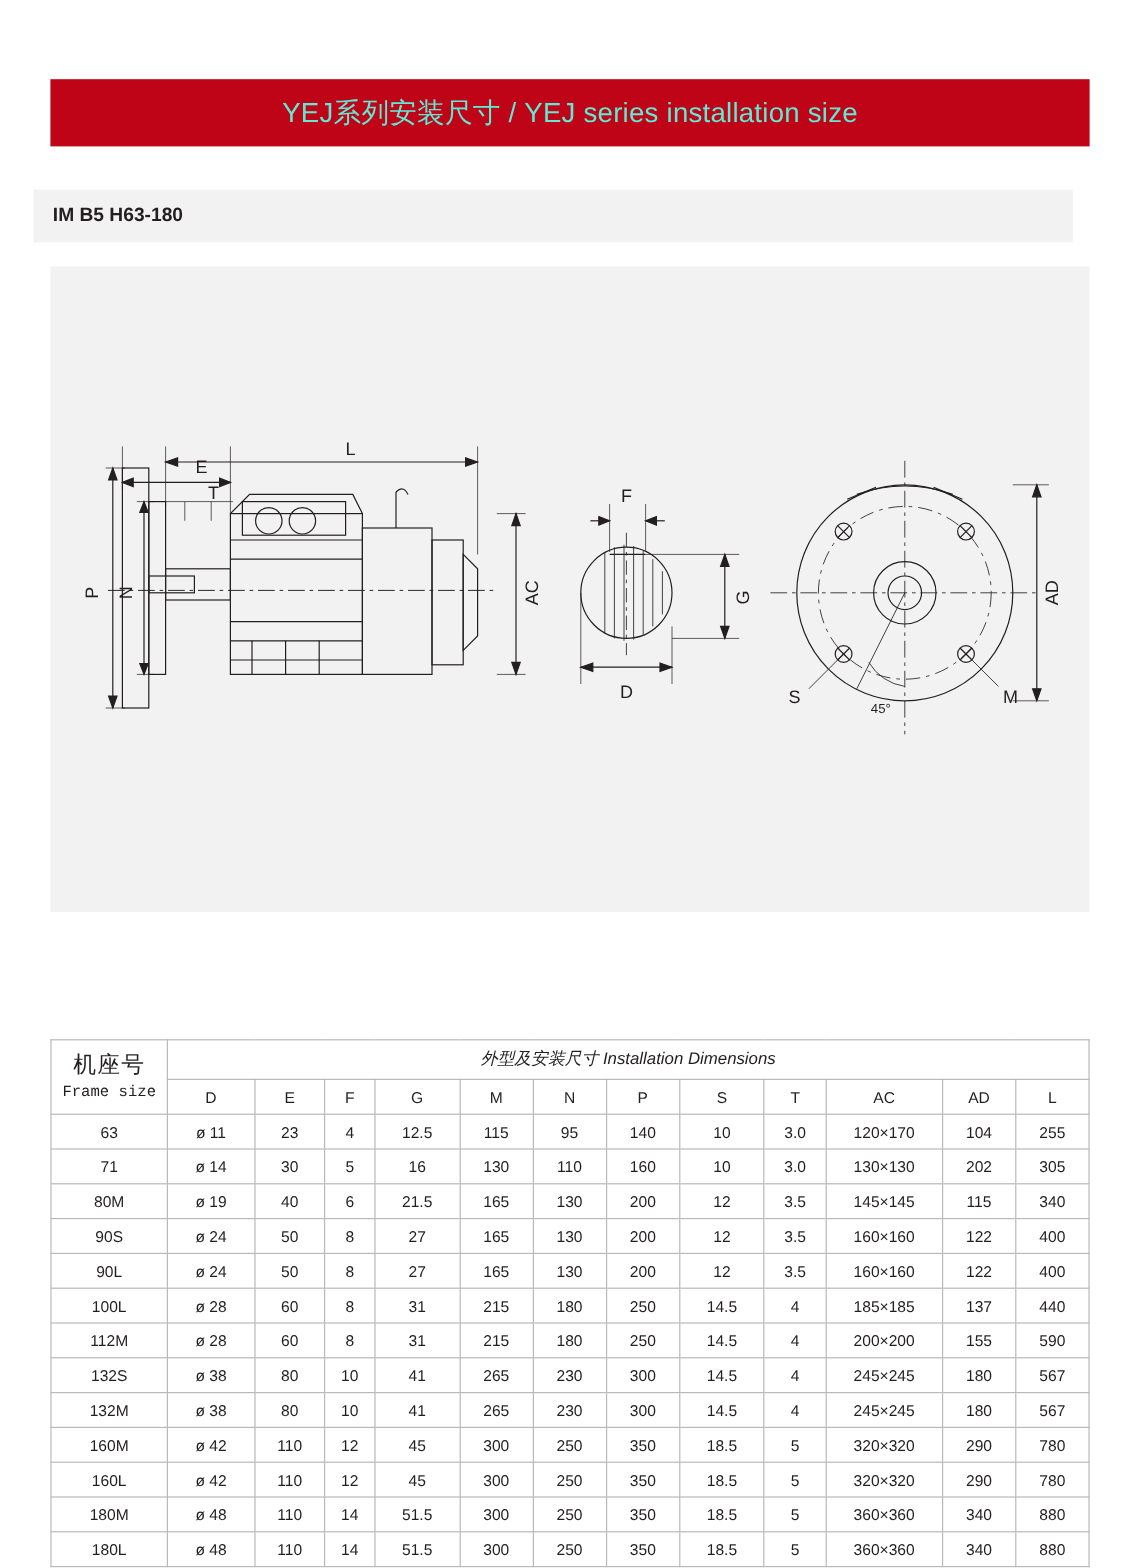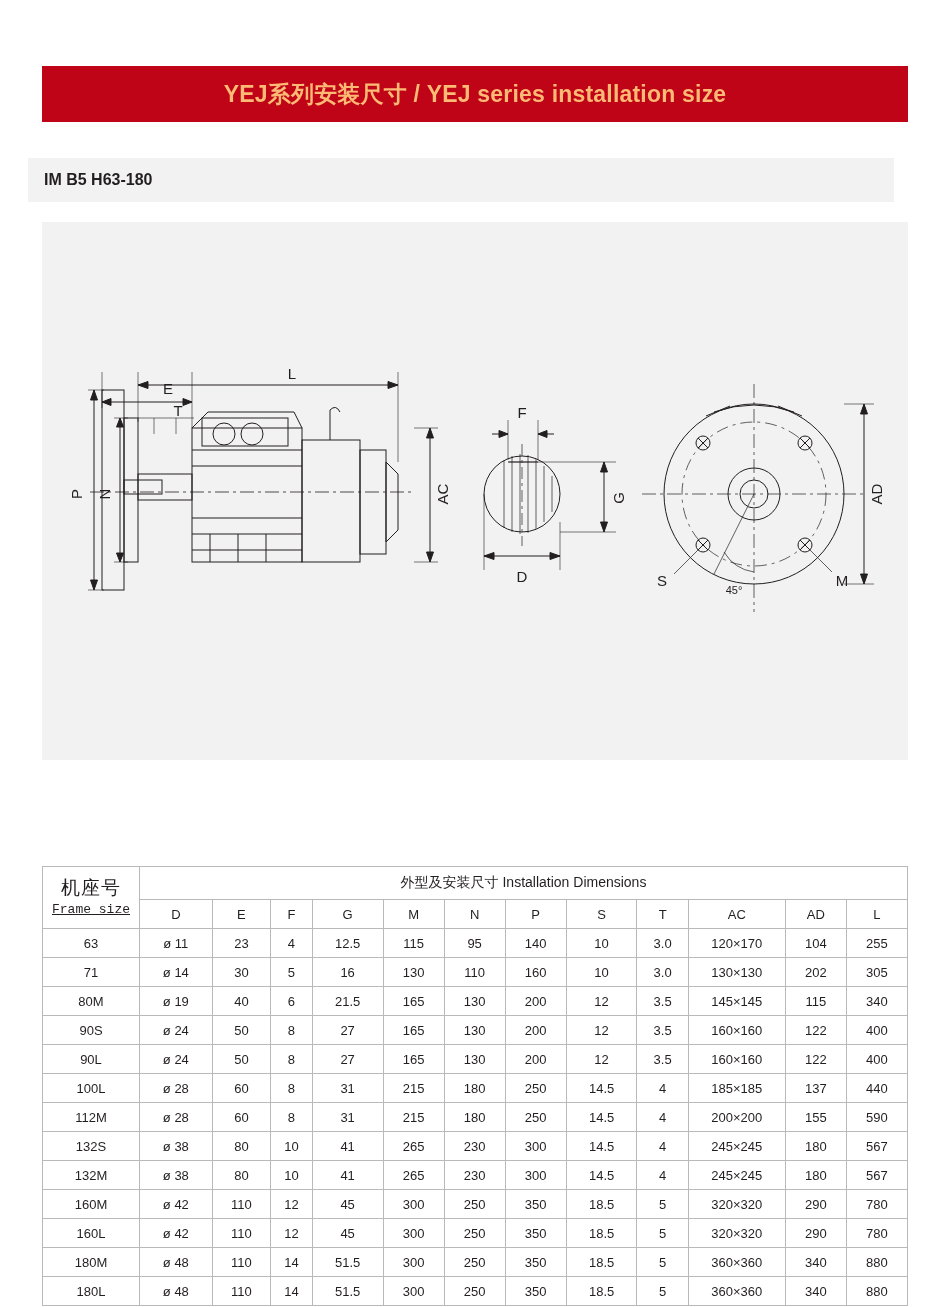--- a/index.html
+++ b/index.html
@@ -27,23 +27,23 @@
     left: 42px;
     top: 66px;
     width: 866px;
     height: 56px;
     background: #c00418;
     display: flex;
     align-items: center;
     justify-content: center;
   }
   .banner-title {
-    color: #fdba74;
+    color: #5eead4;
     font-size: 23px;
-    font-weight: bold;
+    font-weight: normal;
     letter-spacing: 0.2px;
   }
 
   
   .subhead {
     position: absolute;
     left: 28px;
     top: 158px;
     width: 866px;
     height: 44px;
@@ -99,24 +99,24 @@
     font-size: 19px;
     letter-spacing: 1px;
     display: block;
     line-height: 1.3;
   }
   .frame-en {
     font-family: "Liberation Mono", monospace;
     font-size: 13px;
     display: block;
     line-height: 1.4;
-    text-decoration: underline;
   }
   .grouphead {
     font-size: 14px;
+    font-style: italic;
   }
   .col-h { font-size: 13px; }
   td.data { font-size: 13px; }
   td.frame-label { font-size: 13px; }
   .acwide { width: 96px; }
 </style>
 </head>
 <body>
 
 <div class="page">

